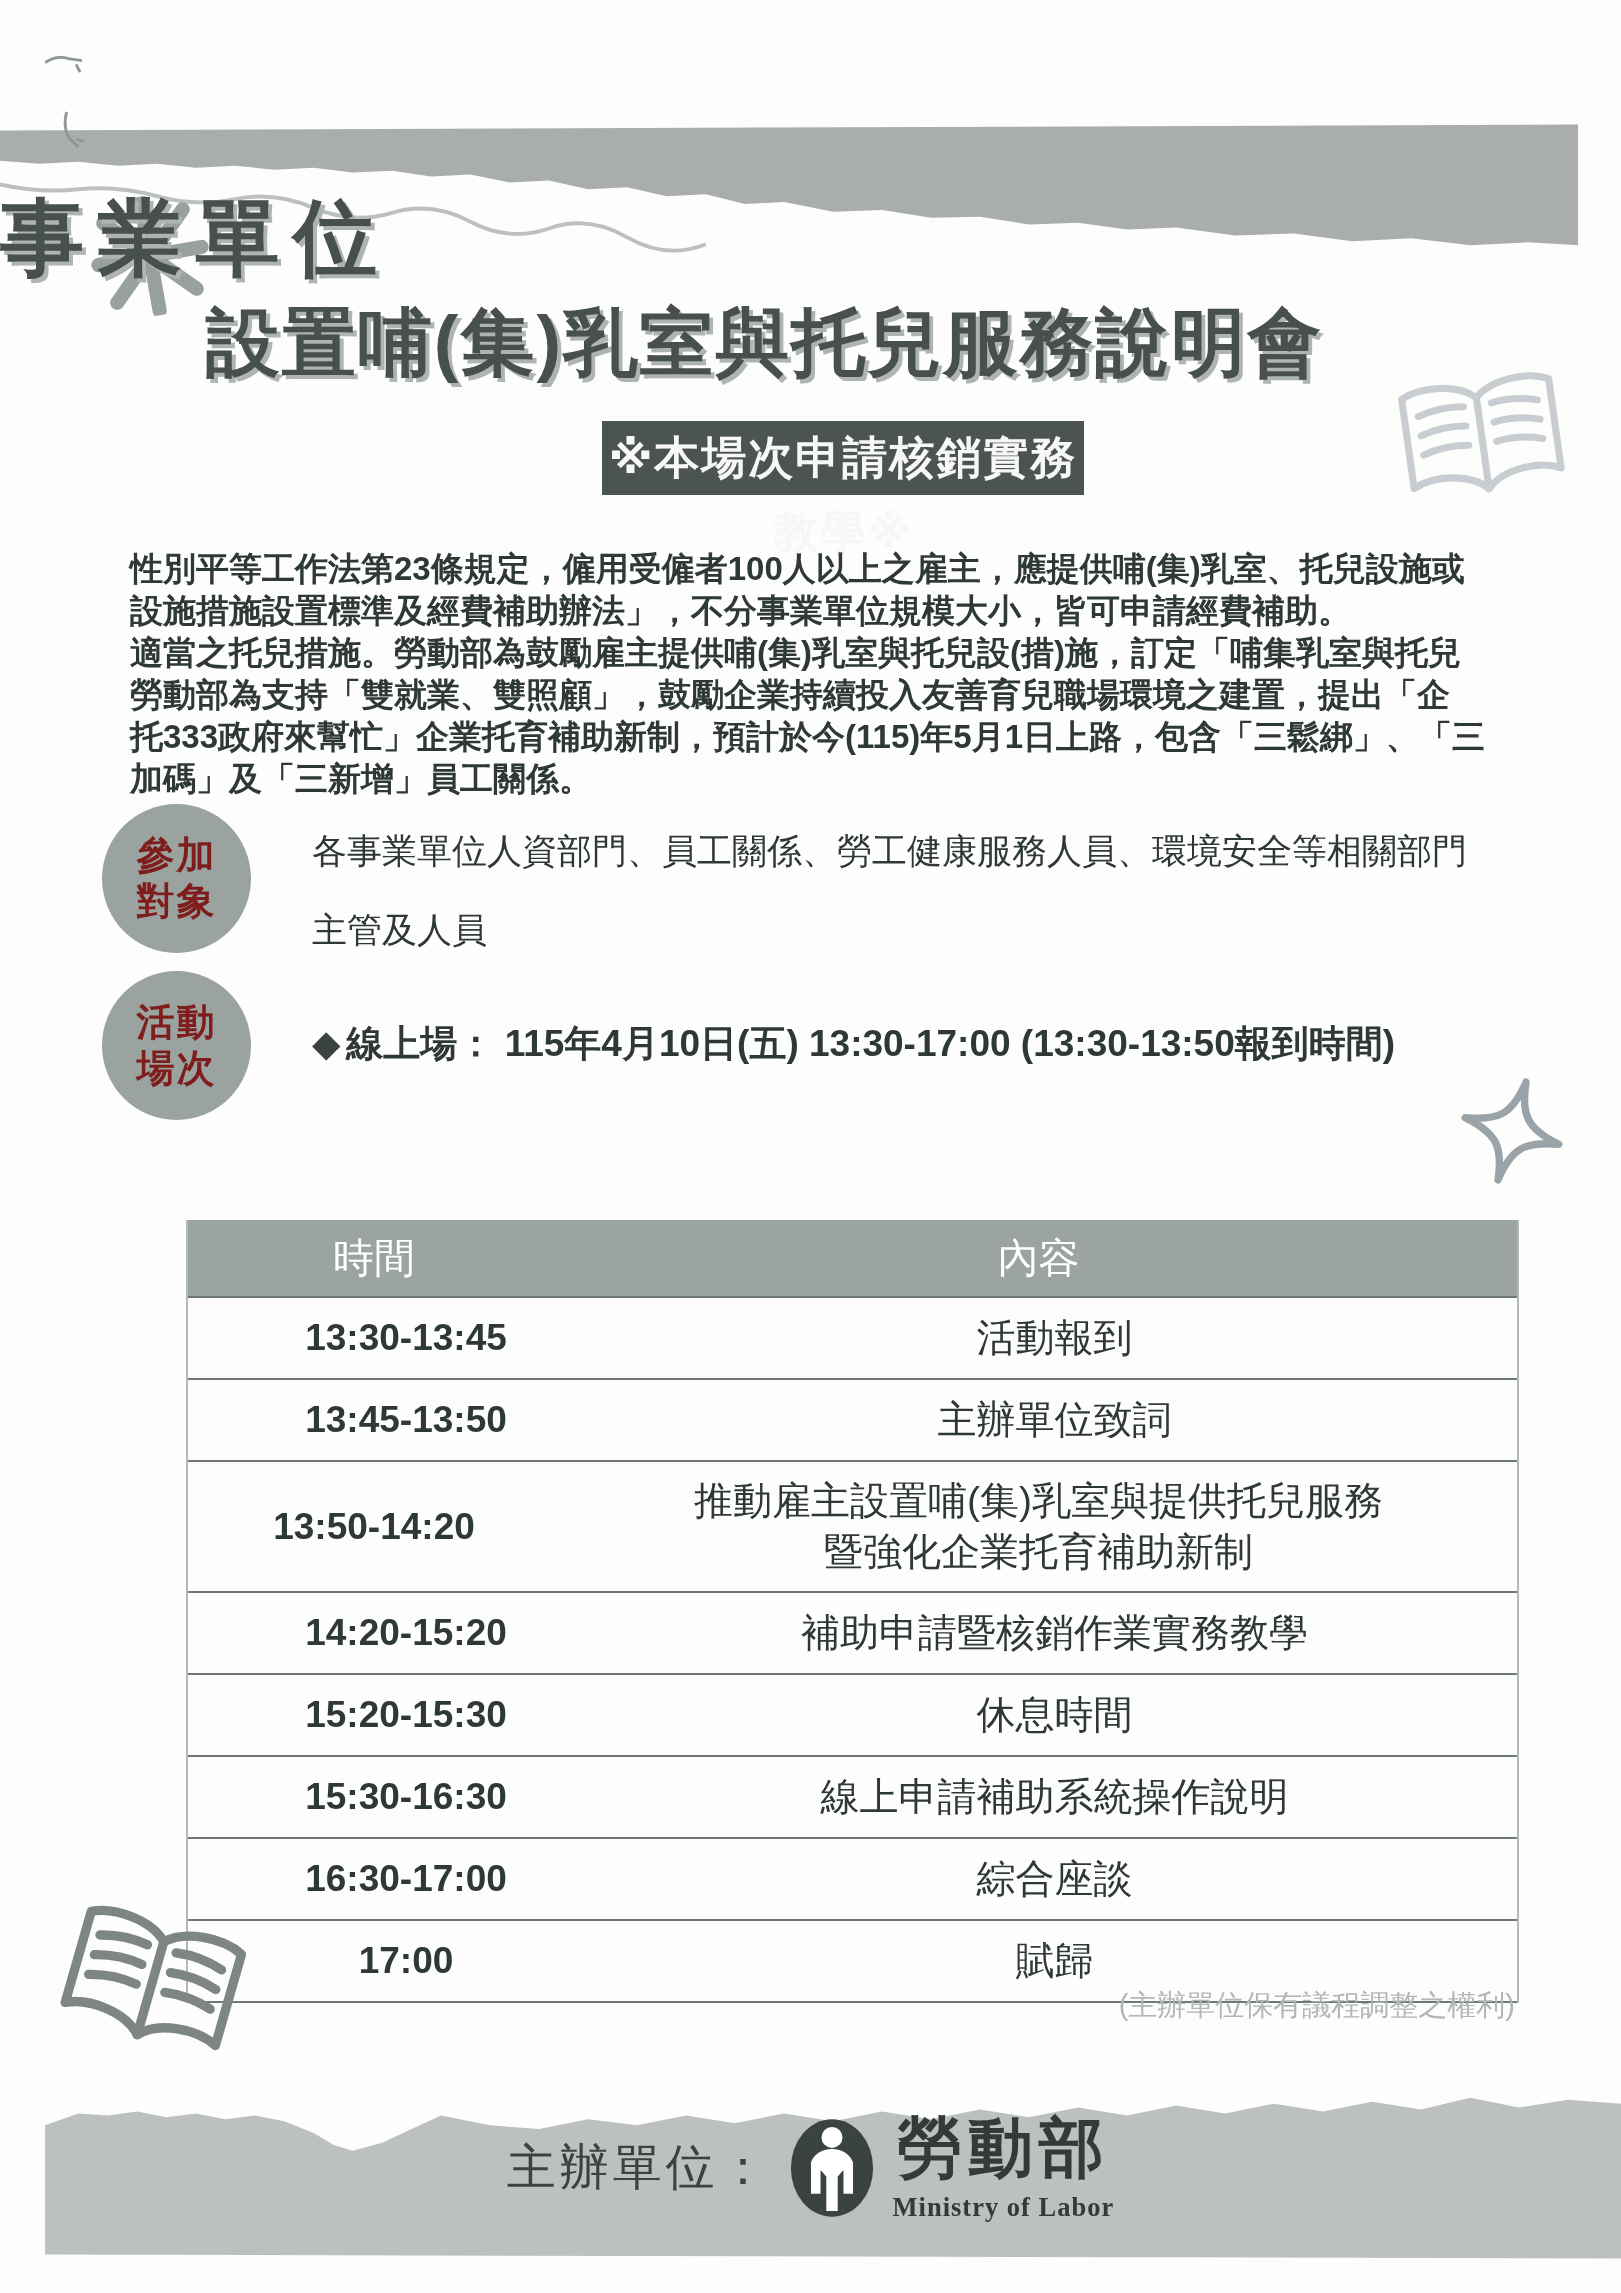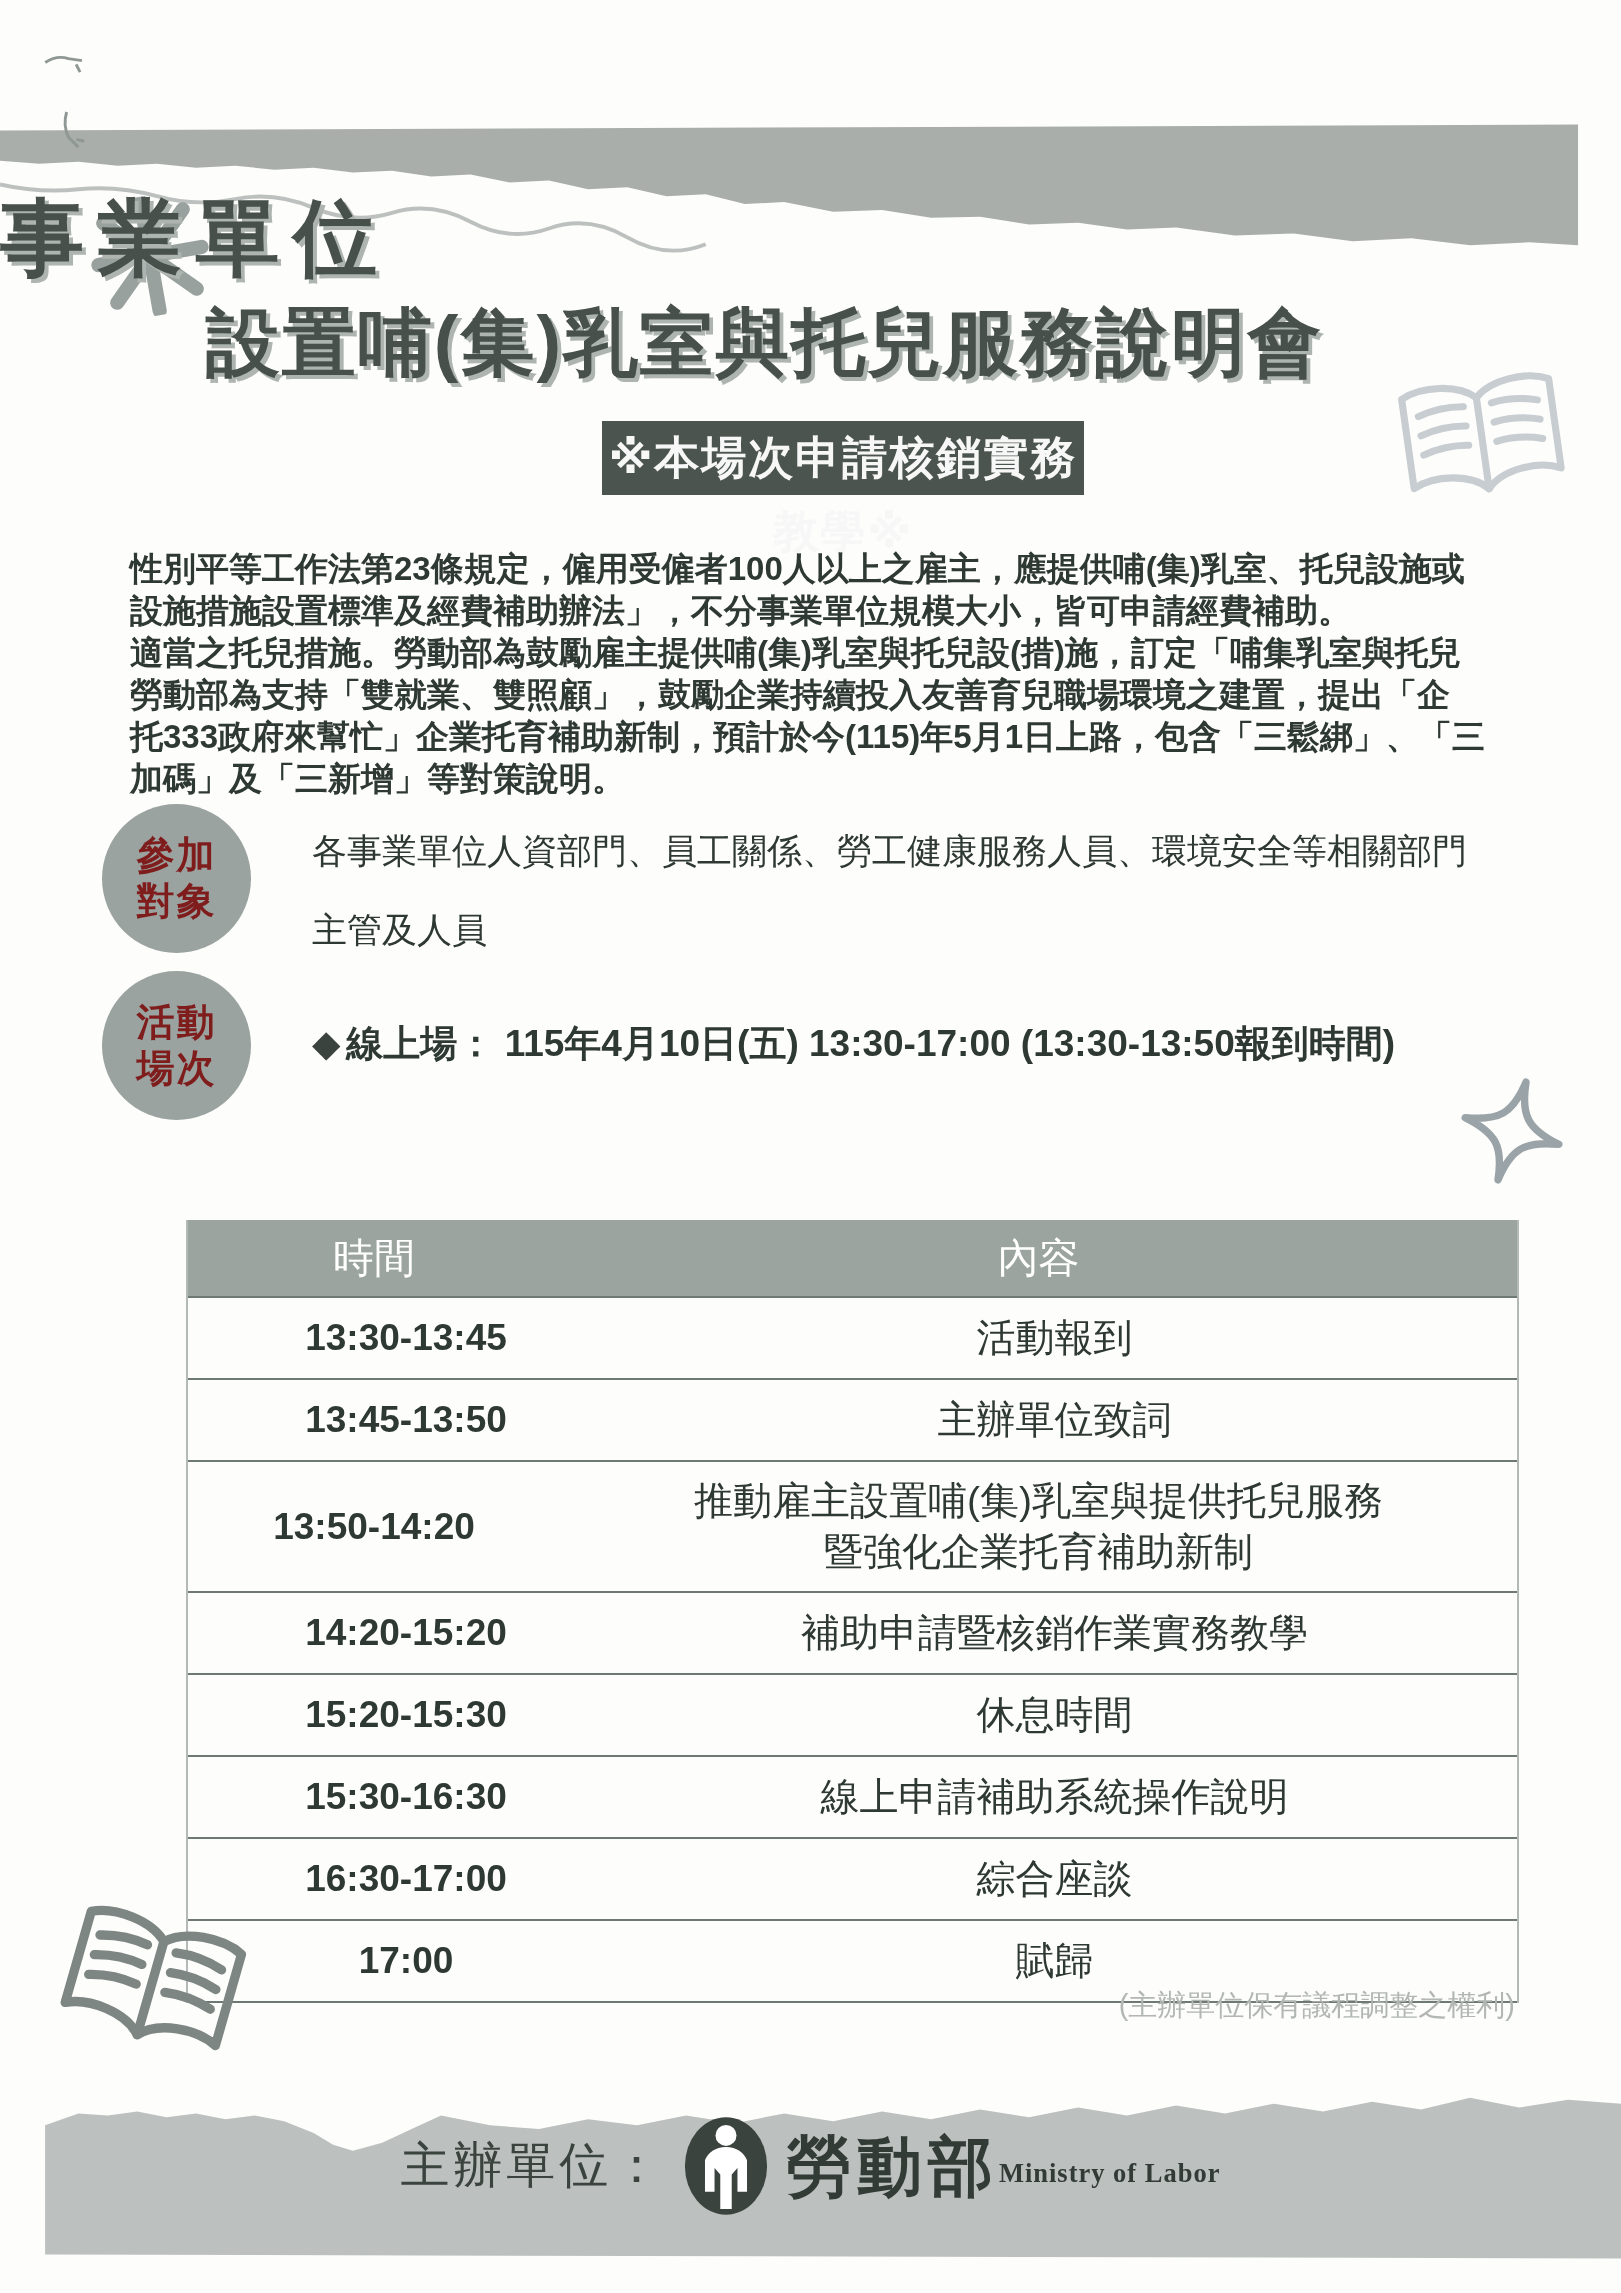--- a/index.html
+++ b/index.html
@@ -43,21 +43,21 @@
   .r-s{min-height:80px;padding-left:32px;} .r-d{min-height:129px;}
   .c-time{width:372px;text-align:center;}
   .c-body{flex:1;text-align:center;}
   .trow .c-time{font-size:37px;font-weight:700;}
   .trow .c-body{font-size:39px;font-weight:500;white-space:pre-line;line-height:1.3;}
   #note{right:106px;top:1986px;font-size:29px;color:var(--note);font-weight:500;z-index:3;}
   
   #footer-content{left:0;top:2115px;width:1621px;display:flex;align-items:center;
         justify-content:center;gap:17.6px;z-index:2;}
   #footer-label{font-size:49px;font-weight:500;color:var(--logo);letter-spacing:3.9px;}
-  #ministry{display:flex;flex-direction:row;align-items:center;line-height:1;}
+  #ministry{display:flex;flex-direction:column;align-items:center;line-height:1;}
   #ministry-zh{font-size:65px;font-weight:700;letter-spacing:5.9px;color:#323b36;}
   #ministry-en{font-size:26.5px;font-weight:700;letter-spacing:1px;color:#323b36;margin-top:14px;
         font-family:"Liberation Serif","DejaVu Serif",serif;}
   svg{display:block;}
 </style>
 </head>
 <body>
 
 <div id="page">
 
@@ -95,21 +95,21 @@
   <div class="abs" id="title-l2">設置哺(集)乳室與托兒服務說明會</div>
 
   <div class="abs" id="badge">※本場次申請核銷實務教學※</div>
 
   <div class="abs" id="intro">
     <div class="ln">性別平等工作法第23條規定，僱用受僱者100人以上之雇主，應提供哺(集)乳室、托兒設施或</div>
     <div class="ln">設施措施設置標準及經費補助辦法」，不分事業單位規模大小，皆可申請經費補助。</div>
     <div class="ln">適當之托兒措施。勞動部為鼓勵雇主提供哺(集)乳室與托兒設(措)施，訂定「哺集乳室與托兒</div>
     <div class="ln">勞動部為支持「雙就業、雙照顧」，鼓勵企業持續投入友善育兒職場環境之建置，提出「企</div>
     <div class="ln">托333政府來幫忙」企業托育補助新制，預計於今(115)年5月1日上路，包含「三鬆綁」、「三</div>
-    <div class="ln">加碼」及「三新增」等對策說明。</div>
+    <div class="ln">加碼」及「三新增」員工關係。</div>
   </div>
 
   <div class="abs badge-circle" id="circle-audience">
     <span>參加</span>
     <span>對象</span>
   </div>
   <div class="abs" id="audience-l1">各事業單位人資部門、員工關係、勞工健康服務人員、環境安全等相關部門</div>
   <div class="abs" id="audience-l2">主管及人員</div>
 
   <div class="abs badge-circle" id="circle-session">

